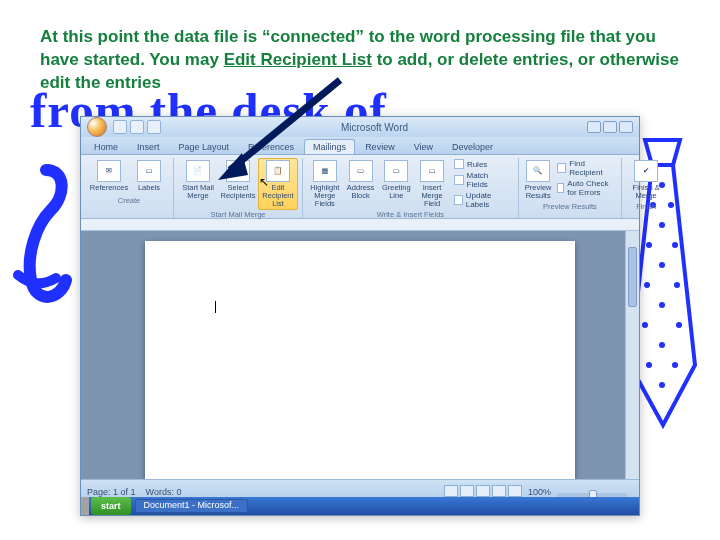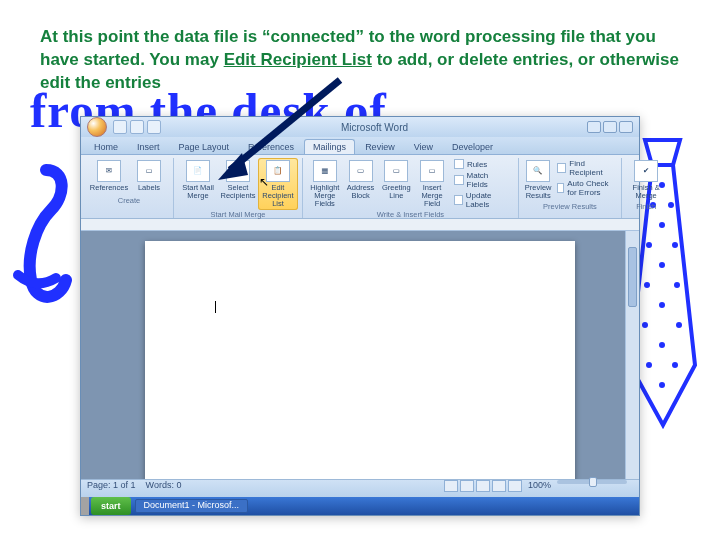--- a/index.html
+++ b/index.html
@@ -215,21 +215,21 @@
     background:#d4e2f2;
     border-left:1px solid #aac3e0;
   }
   .scrollbar-v .thumb{position:absolute;top:16px;left:2px;right:2px;height:60px;background:#a8c2e2;border:1px solid #7fa0c7;border-radius:2px;}
   .statusbar {
     position:absolute;
     bottom:18px;left:0;right:0;
     height:18px;
     background:linear-gradient(#cfe1f5,#b9d2ec);
     border-top:1px solid #9db9d8;
-    display:flex;align-items:flex-start;
+    display:flex;align-items:flex-end;
     padding:0 6px;
     font-size:9px;color:#355079;
   }
   .statusbar .spacer{flex:1;}
   .view-btn{width:14px;height:12px;border:1px solid #8fb0d6;background:#e6eef8;margin-left:2px;}
   .zoom-track{width:70px;height:4px;background:#aac3e0;margin:0 6px;border-radius:2px;position:relative;}
   .zoom-track .knob{position:absolute;top:-3px;left:32px;width:8px;height:10px;background:#e6eef8;border:1px solid #7fa0c7;border-radius:2px;}
   .taskbar {
     position:absolute;
     bottom:0;left:8px;right:0;height:18px;

